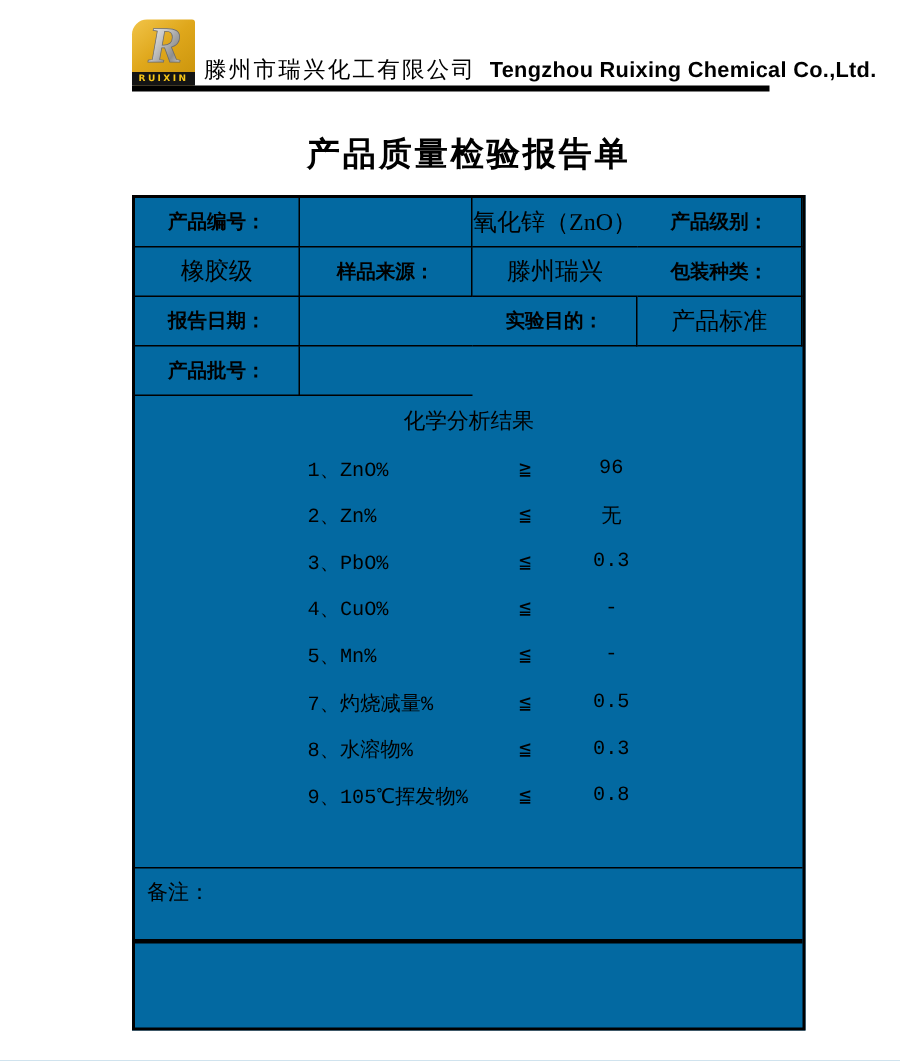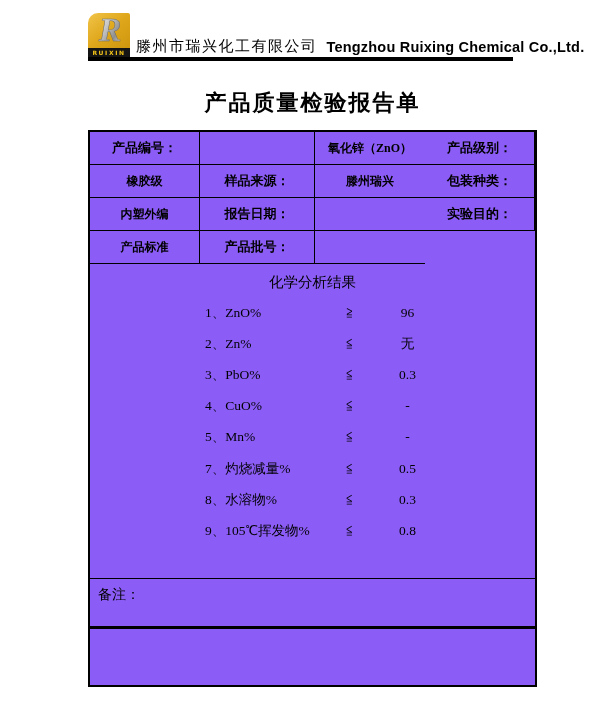--- a/index.html
+++ b/index.html
@@ -34,35 +34,35 @@
 
   
   .title {
     position:absolute; left:88px; top:88px; width:449px;
     text-align:center; font-size:22px; font-weight:bold; letter-spacing:2px;
   }
 
   
   .report-table {
     position:absolute; left:88px; top:130px; width:449px; height:557px;
-    border:2px solid #000; background:#8b5cf6;
+    border:2px solid #000; background:#0369a1;
   }
   .info-grid { display:grid; grid-template-columns:110px 115px 110px 1fr; }
   .cell {
     height:33px; border-right:1px solid #000; border-bottom:1px solid #000;
     display:flex; align-items:center; justify-content:center;
     overflow:hidden; white-space:nowrap;
   }
   .cell.last { border-right:none; }
   .cell.label { font-weight:bold; font-size:13px; }
-  .cell.value { font-family:"Liberation Serif", serif; font-size:12px; font-weight:bold;text-align:center; }
+  .cell.value { font-family:"Liberation Serif", serif; font-size:16px; font-weight:normal;text-align:center; }
 
   .analysis {
     height:315px; border-bottom:1px solid #000; position:relative;
-    font-family:Liberation Serif, serif;
+    font-family:Liberation Mono, monospace;
   }
   .analysis-heading { height:33px; line-height:37px; text-align:center; font-size:14.5px; }
   .a-row { position:relative; height:31.2px; }
   .a-name, .a-rel, .a-val { position:absolute; top:50%; transform:translateY(-50%); font-size:13.5px; white-space:nowrap; }
   .a-name { left:115px; }
   .a-rel  { left:240px; width:40px; text-align:center; }
   .a-val  { left:280px; width:75px; text-align:center; }
 
   .remarks {
     height:50px; border-bottom:3px solid #000; padding:7px 0 16px 8px;
@@ -108,21 +108,20 @@
       <div class="cell label">产品编号：</div>
       <div class="cell value"></div>
       <div class="cell value last">氧化锌（ZnO）</div>
 
       <div class="cell label">产品级别：</div>
       <div class="cell value">橡胶级</div>
       <div class="cell label">样品来源：</div>
       <div class="cell value last">滕州瑞兴</div>
 
       <div class="cell label">包装种类：</div>
-      <div class="cell value">内塑外编</div>
       <div class="cell label">报告日期：</div>
       <div class="cell value last"></div>
 
       <div class="cell label">实验目的：</div>
       <div class="cell value">产品标准</div>
       <div class="cell label">产品批号：</div>
       <div class="cell value last"></div>
     </div>
 
     <div class="analysis">

